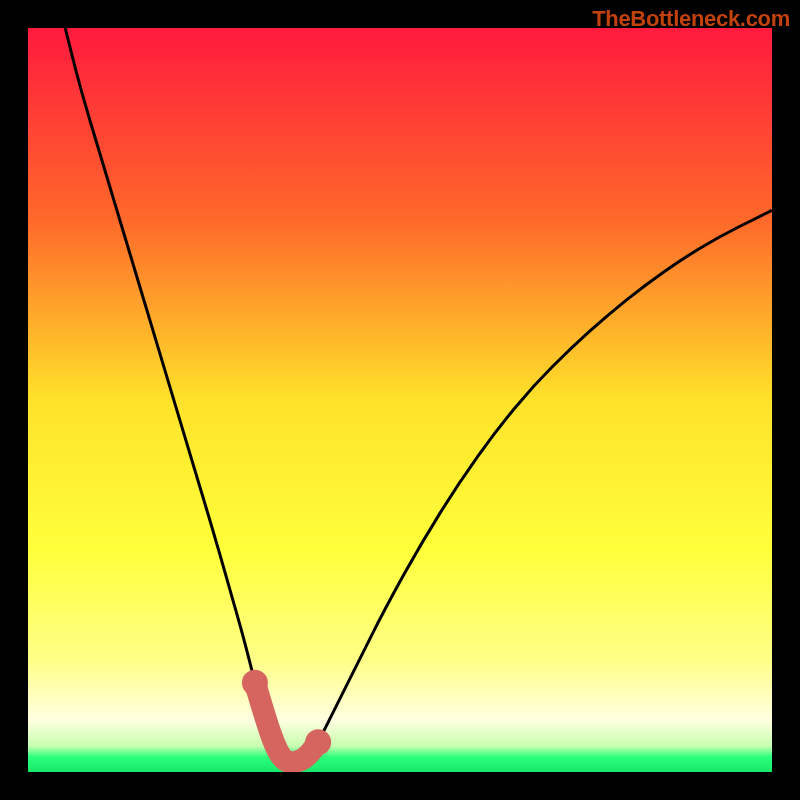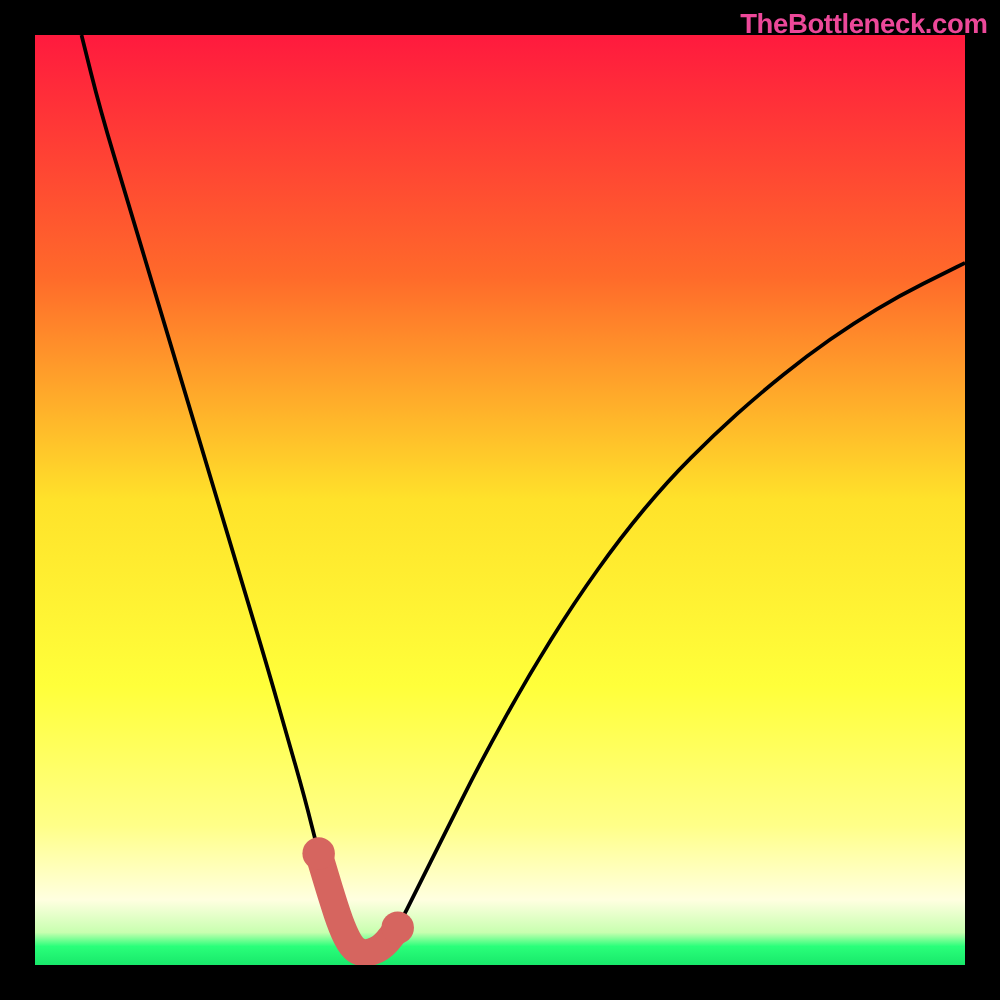--- a/index.html
+++ b/index.html
@@ -15,21 +15,21 @@
     position: absolute;
     top: 0; left: 0;
     width: 800px;
     height: 800px;
     background: #000;
   }
   .watermark {
     position: absolute;
     top: 6px;
     right: 10px;
-    color: #ec4899;
+    color: #c2410c;
     font-size: 22px;
     font-weight: 600;
     letter-spacing: -0.3px;
   }
   .plot-area {
     position: absolute;
     top: 28px;
     left: 28px;
     width: 744px;
     height: 744px;

